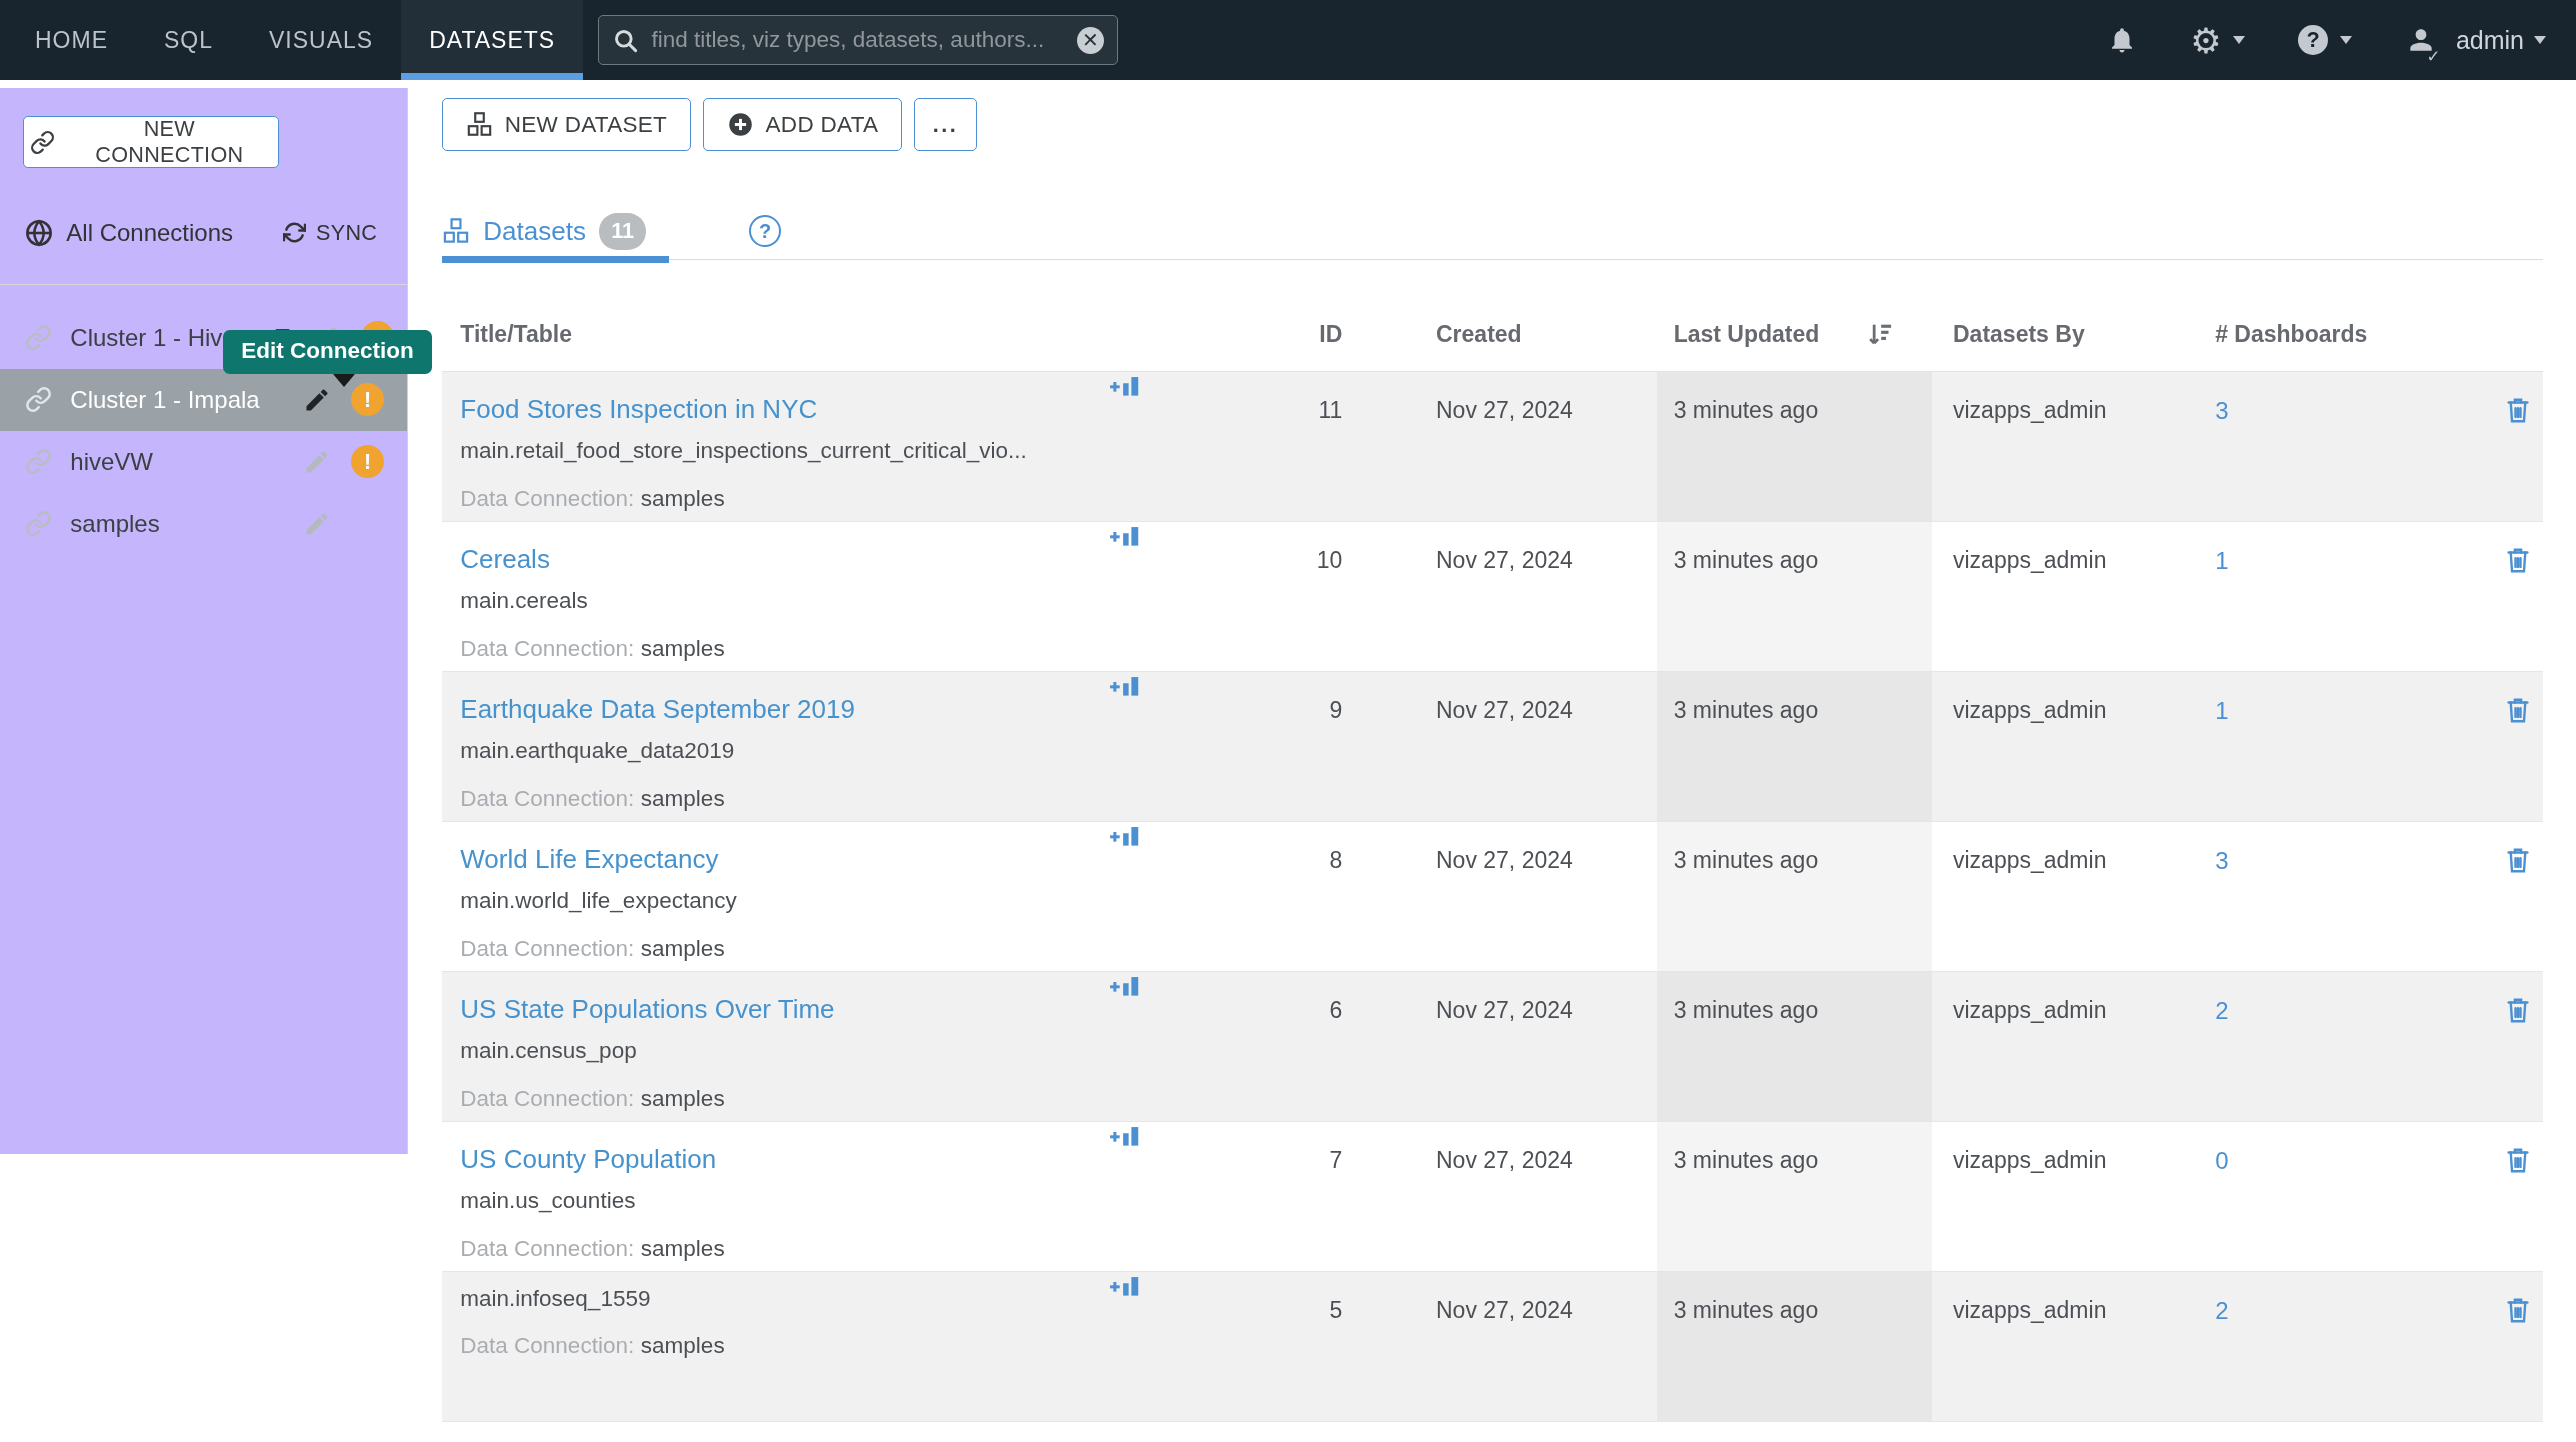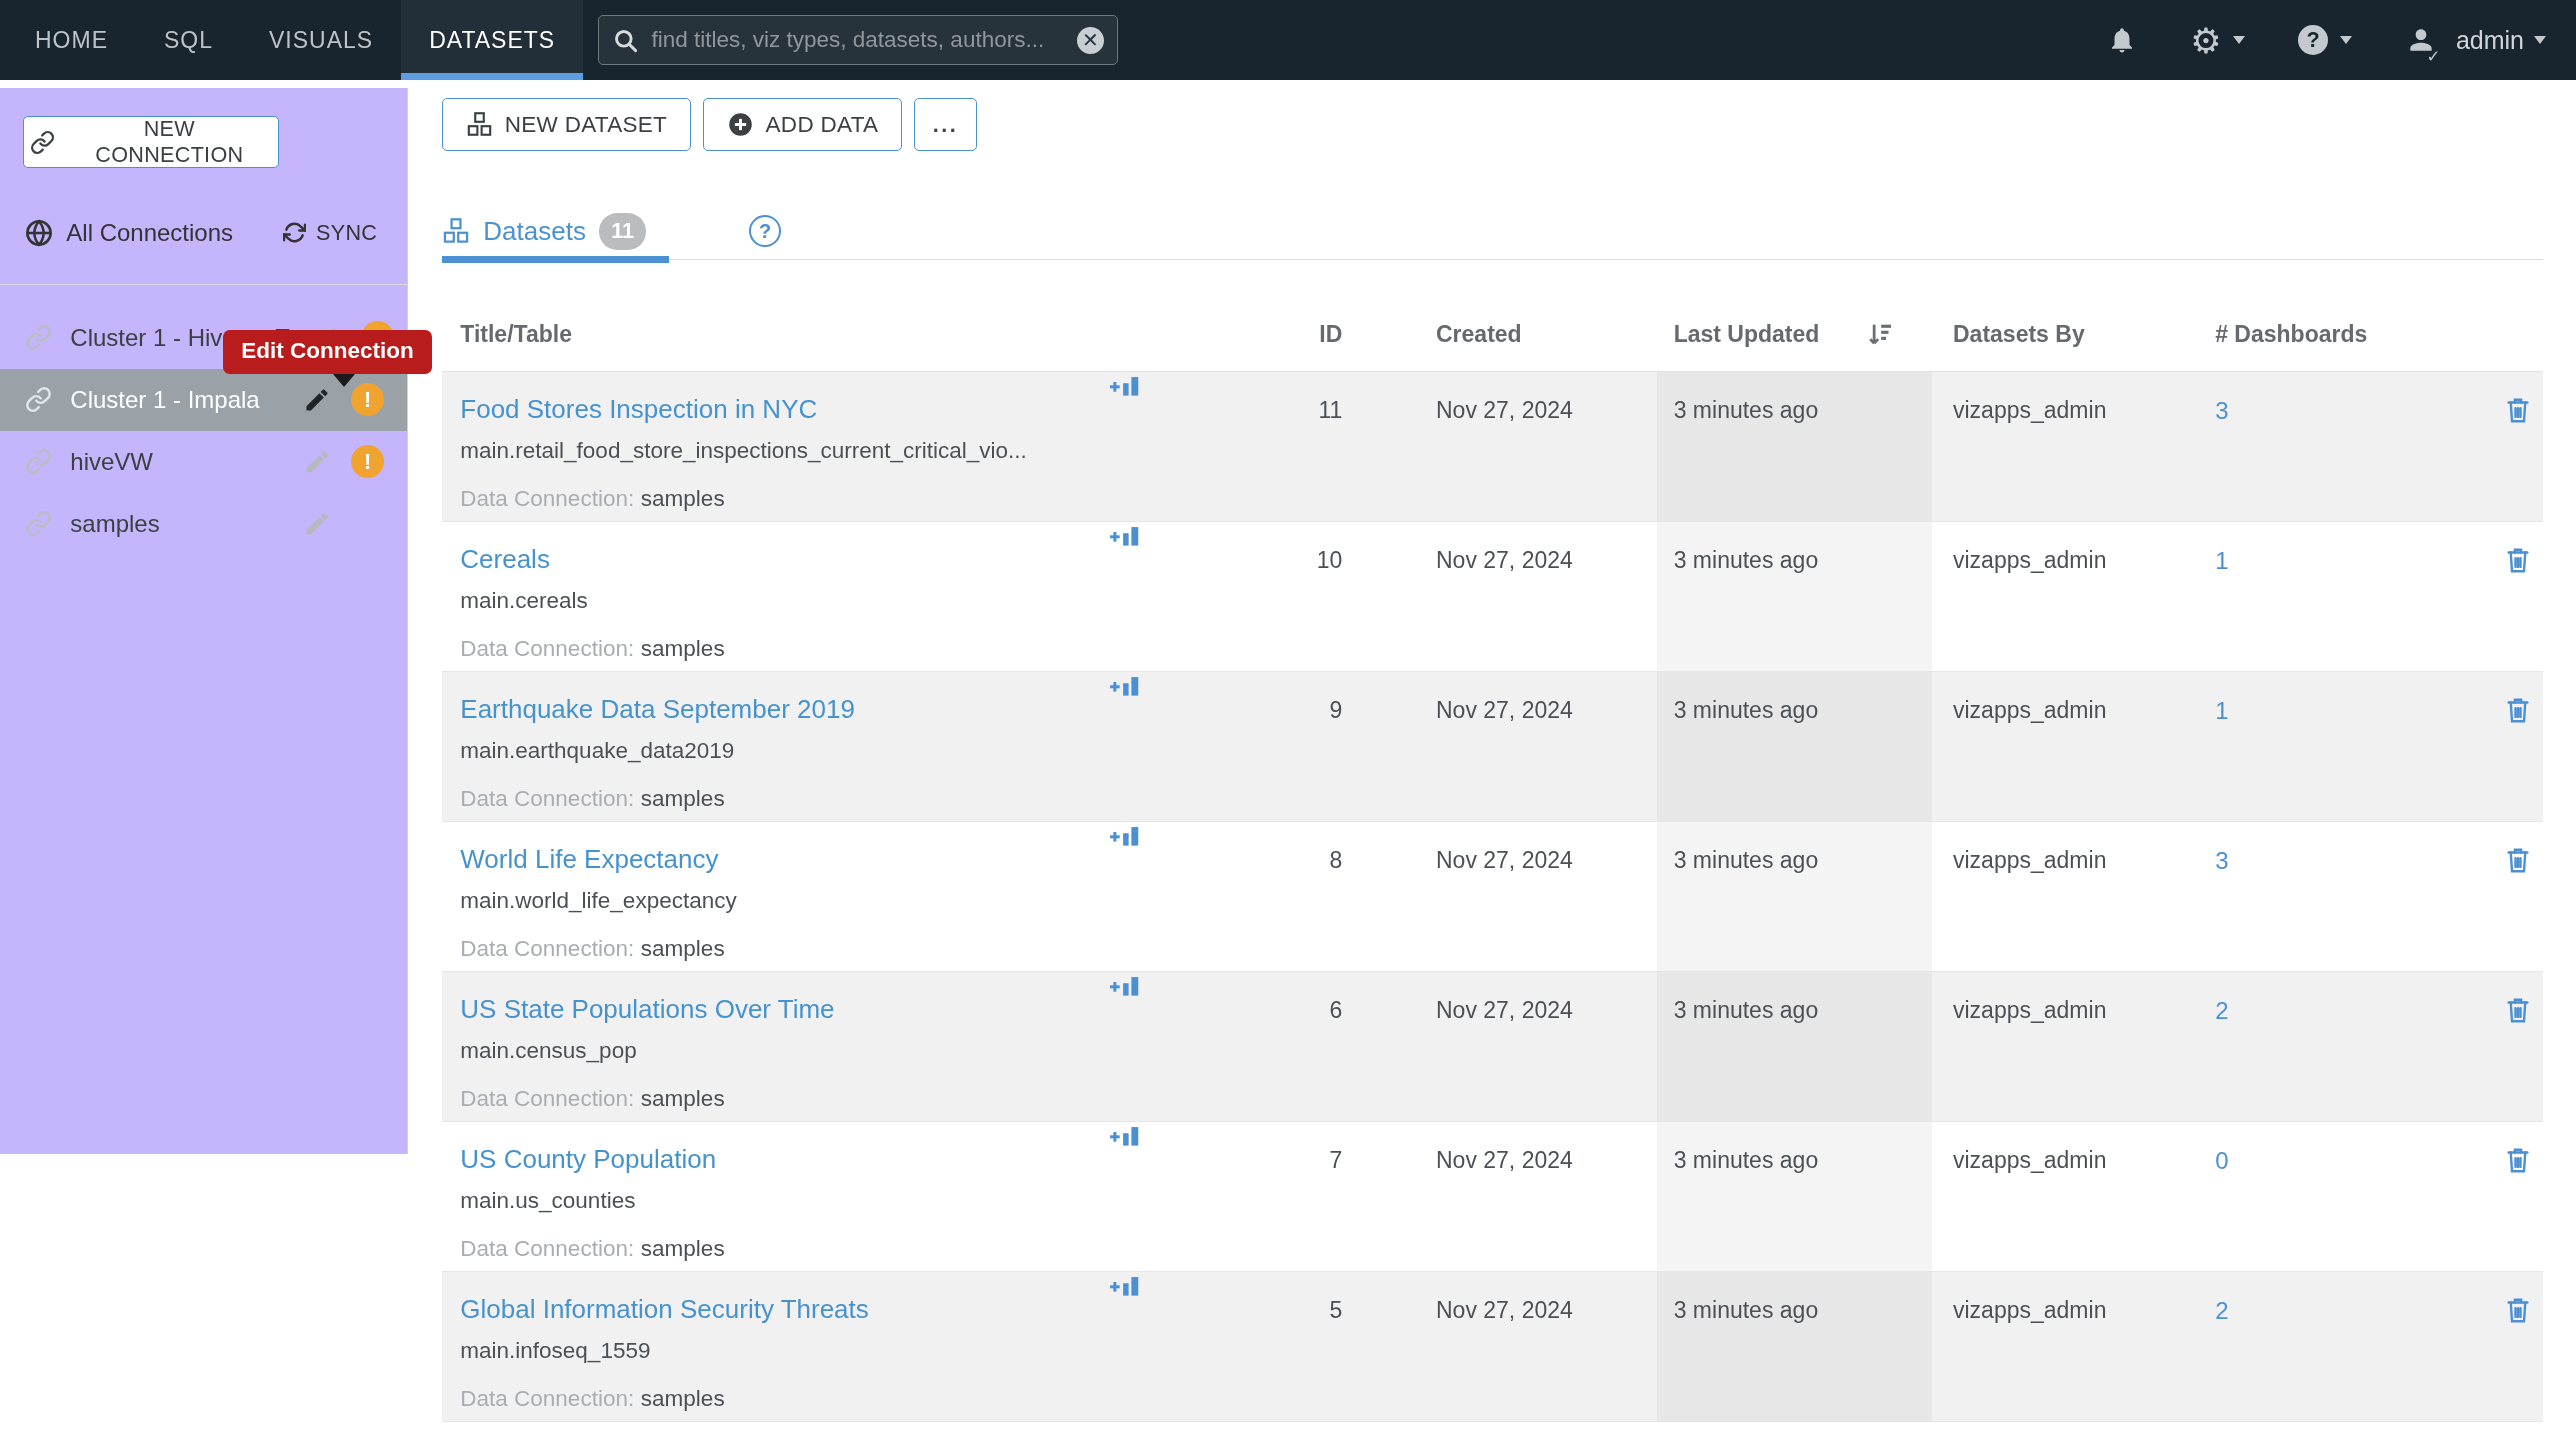--- a/index.html
+++ b/index.html
@@ -39,21 +39,21 @@
   .conn-list{margin-top:21.6px;}
   .conn{height:62px;display:flex;align-items:center;padding:0 23px 0 25px;font-size:24px;color:#3c4043;cursor:pointer;}
   .conn .link-icon{color:#b9bdc1;}
   .conn-name{margin-left:18.3px;white-space:nowrap;}
   .conn-actions{margin-left:auto;display:flex;align-items:center;gap:20px;}
   .pencil{color:#b5b9bd;cursor:pointer;}
   .conn.selected{background:#9aa1a7;color:#fff;}
   .conn.selected .link-icon{color:#e3e6e8;}
   .conn.selected .pencil{color:#202427;}
   .warn-badge{width:33px;height:33px;border-radius:50%;background:#f0a32f;color:#fff;font-weight:bold;font-size:21.6px;display:flex;align-items:center;justify-content:center;cursor:pointer;}
-  .tooltip{position:absolute;left:223px;top:330px;background:#b91c1c;color:#fff;font-size:22.5px;font-weight:bold;
+  .tooltip{position:absolute;left:223px;top:330px;background:#0f766e;color:#fff;font-size:22.5px;font-weight:bold;
     padding:8.3px 18.3px 10px;border-radius:6.7px;white-space:nowrap;z-index:50;}
   .tooltip::after{content:"";position:absolute;left:110px;top:100%;width:0;height:0;border-left:11.7px solid transparent;border-right:11.7px solid transparent;border-top:13.3px solid #1b1b1b;}
 
   
   .main{position:absolute;left:410px;top:80px;width:2166px;height:1362px;padding:18.3px 33px 0 32px;}
   .toolbar{display:flex;gap:11.7px;}
   .tb-btn{height:53px;border:1.7px solid #4a90d2;border-radius:5px;background:#fff;display:flex;align-items:center;gap:11.7px;
     padding:4px 23px;font-size:22.5px;color:#3c4043;letter-spacing:0.3px;cursor:pointer;}
   .tb-btn .icon{color:#3c4043;}
   .more-btn{width:63px;justify-content:center;font-weight:bold;letter-spacing:2.5px;font-size:21.6px;padding:0;}
@@ -537,21 +537,20 @@
                 <path d="M9.5 6V3.8h5V6"></path>
                 <path d="M6.2 6l1 15h9.6l1-15"></path>
                 <path d="M10 10.5v7M12 10.5v7M14 10.5v7"></path>
               </svg>
       </span>
     </div>
   </div>
 
   <div class="r">
     <div class="c c-title">
-      <a class="title-link">Global Information Security Threats</a>
       <div class="tbl-sub">main.infoseq_1559</div>
       <div class="conn-line">
         <span class="conn-label">Data Connection:</span><span class="conn-value">samples</span>
       </div>
     </div>
     <div class="c c-chart">
       <span class="icon chart-add">
         <svg width="33" height="28" viewBox="0 0 24 20">
                 <rect x="1.5" y="9.5" width="7" height="2.2" fill="currentColor"></rect>
                 <rect x="3.9" y="7.1" width="2.2" height="7" fill="currentColor"></rect>

